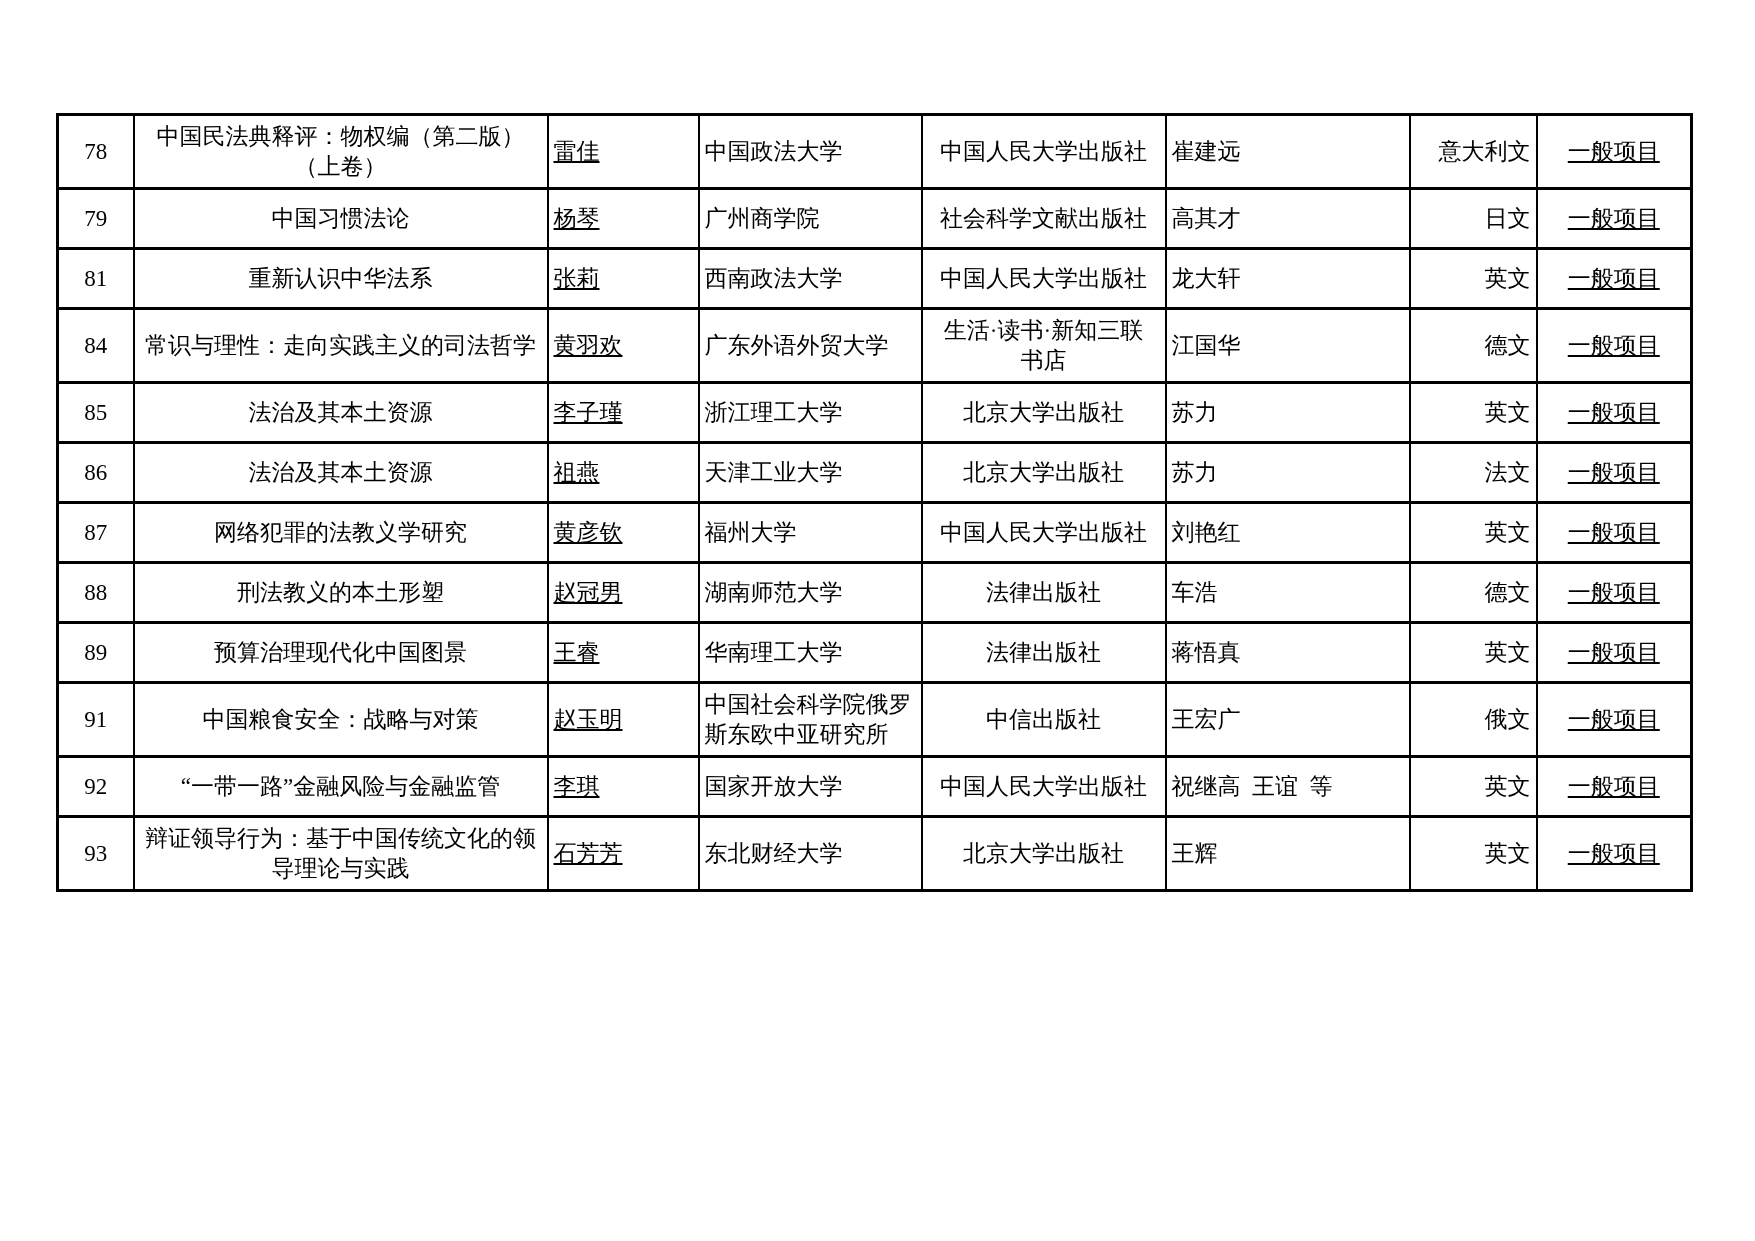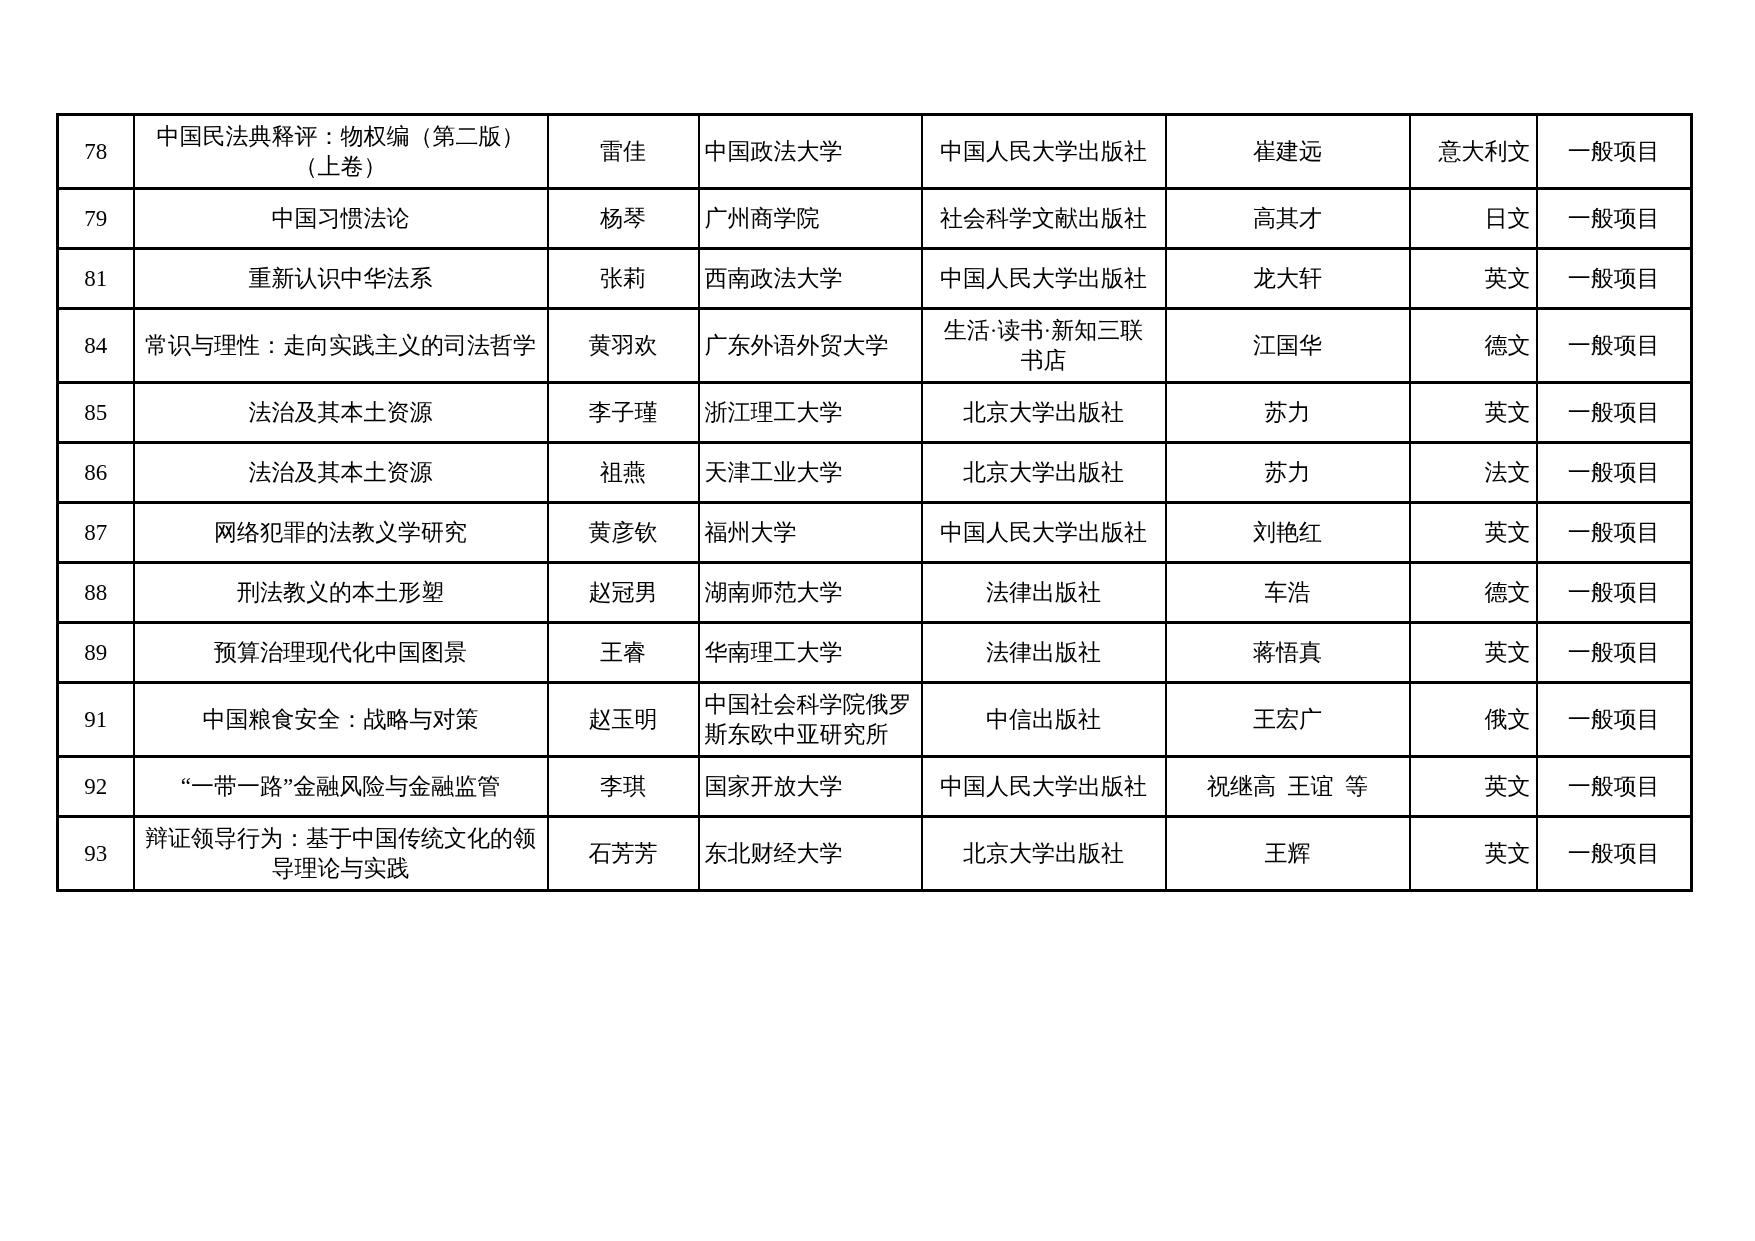--- a/index.html
+++ b/index.html
@@ -39,26 +39,26 @@
     vertical-align: middle;
     overflow: hidden;
     white-space: pre-wrap;
     word-break: break-all;
     padding: 0 5px;
   }
   table.projects tr { height: 60px; }
   table.projects tr.tall { height: 74px; }
   td.col-no         { text-align: center; font-size: 24px; }
   td.col-title      { text-align: center; }
-  td.col-translator { text-align: center; }
+  td.col-translator { text-align: left; text-decoration: underline; }
   td.col-university { text-align: left; }
   td.col-publisher  { text-align: center; }
-  td.col-author     { text-align: center; }
+  td.col-author     { }
   td.col-language   { text-align: right; }
-  td.col-project    { text-align: center; }
+  td.col-project    { text-align: center; text-decoration: underline; }
 </style>
 </head>
 <body>
 
 <div class="page">
   <table class="projects">
     <colgroup>
       <col style="width:76px">
       <col style="width:414px">
       <col style="width:151px">

